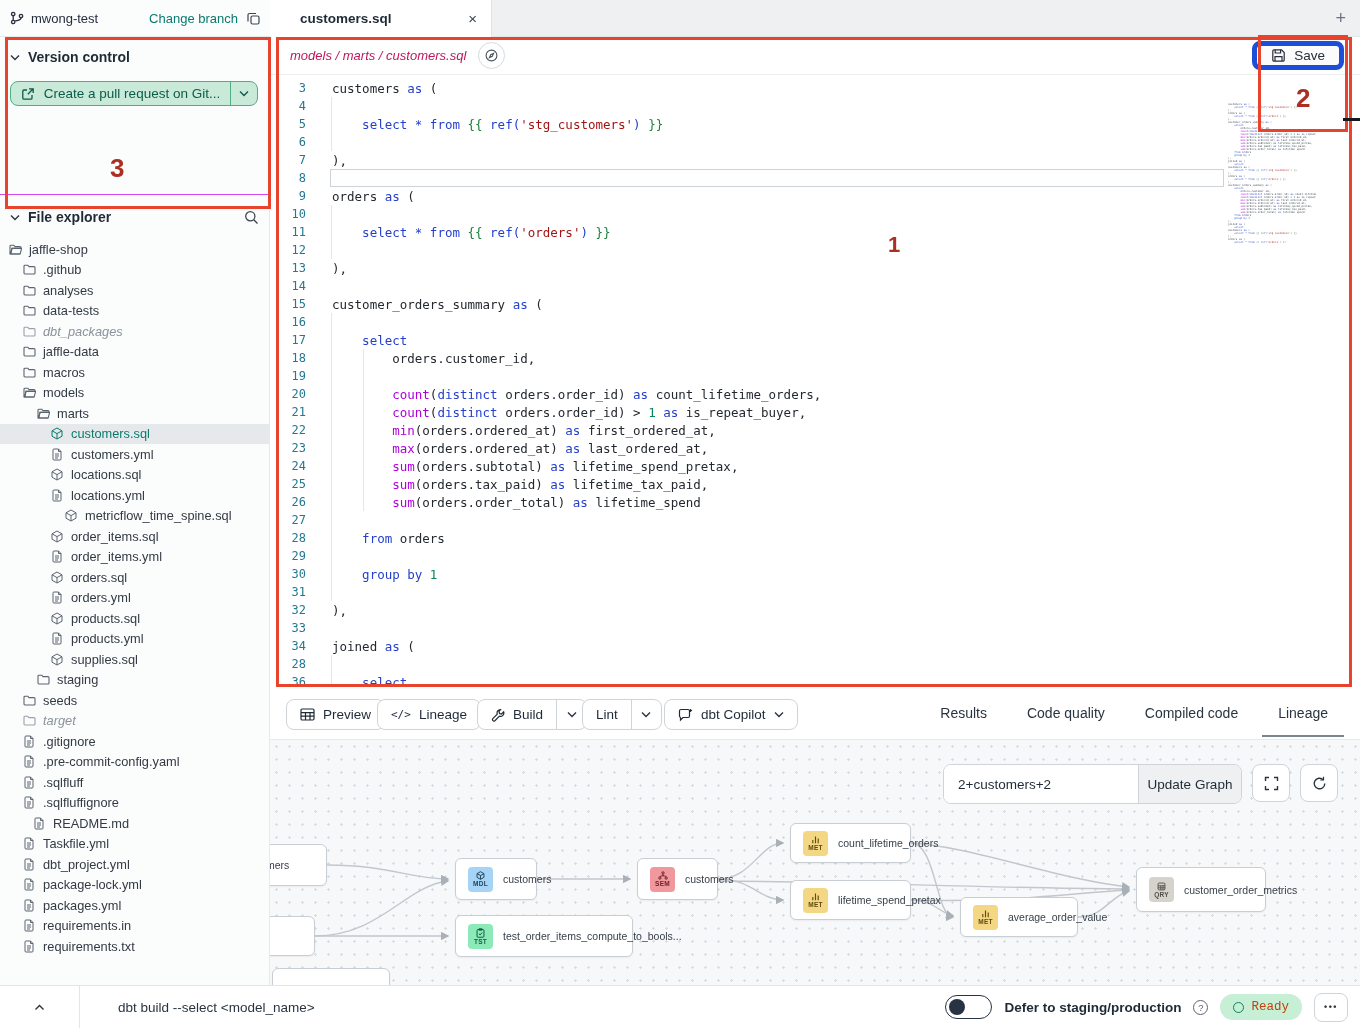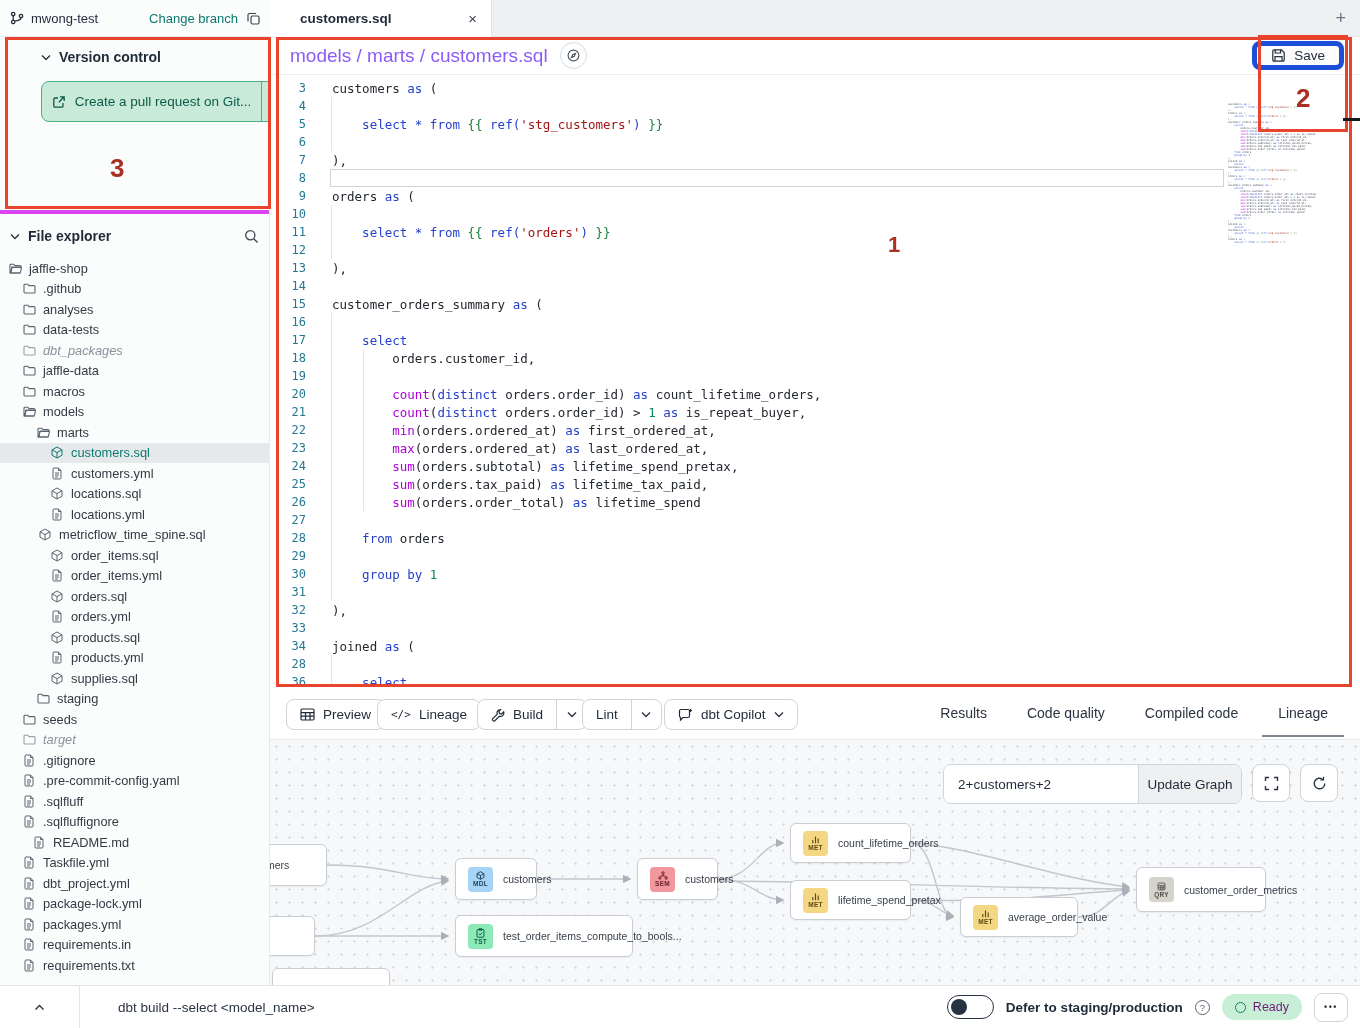--- a/index.html
+++ b/index.html
@@ -16,38 +16,38 @@
   #tab-active { width:222px; height:37px; background:#fff; border-right:1px solid #e0e3e6; display:flex; align-items:center; padding:0 14px 0 30px; }
   #tab-active .tab-label { font-size:13.5px; font-weight:700; color:#1f2a37; }
   #tab-close { margin-left:auto; font-size:15px; color:#3c4650; cursor:pointer; }
   #new-tab-btn { margin-left:auto; margin-right:14px; align-self:center; font-size:18px; color:#6b7480; cursor:pointer; }
 
   
   #sidebar { left:0; top:37px; width:270px; height:948px; background:#fbfcfc; border-right:1px solid #e7eaec; }
   .section-head { display:flex; align-items:center; padding:12px 10px 8px 10px; }
   .section-head .chev { margin-right:8px; display:flex; }
   .section-title { font-size:14px; font-weight:700; color:#1f2a37; }
-  #vc-section { border-bottom:4px solid #d946ef; padding-bottom:88px;padding-left:31px; }
-  #pr-button { margin:8px 10px 0 10px; width:248px; height:41px; border:1px solid #4fae86; border-radius:8px; background:#c9ead9; display:flex; align-items:stretch; overflow:hidden; cursor:pointer; }
+  #vc-section { border-bottom:1px solid #d946ef; padding-bottom:88px; }
+  #pr-button { margin:8px 10px 0 10px; width:248px; height:25px; border:1px solid #4fae86; border-radius:8px; background:#c9ead9; display:flex; align-items:stretch; overflow:hidden; cursor:pointer; }
   #pr-main { flex:1; display:flex; align-items:center; justify-content:center; gap:9px; color:#0d5a4a; font-size:13.5px; border-right:1px solid #4fae86; }
   #pr-caret { width:26px; display:flex; align-items:center; justify-content:center; color:#0d5a4a; }
   #fx-head { margin-top:2px; }
   #fx-search { margin-left:auto; display:flex; cursor:pointer; }
   #file-tree { padding:6px 0 0 0; }
   .tree-row { height:20.5px; display:flex; align-items:center; font-size:12.8px; color:#323a44; cursor:pointer; position:relative; }
   .tree-row .t-icon { display:flex; width:14px; justify-content:center; flex:0 0 14px; margin-right:7px; color:#5b6570; }
   .tree-row.sel { background:#e6e9eb; color:#0b7a6e; }
   .tree-row.sel .t-icon { color:#0b7a6e; }
   .tree-row.italic { font-style:italic; color:#8a929b; }
   .tree-row.italic .t-icon { color:#9aa1a9; }
 
   
   #editor { left:270px; top:37px; width:1090px; height:651px; background:#fff; }
   #breadcrumb-row { height:38px; border-bottom:1px solid #ebedef; display:flex; align-items:center; padding:0 16px 0 20px; }
-  #breadcrumb { font-size:19px; color:#8b5cf6; }
+  #breadcrumb { font-size:13px; color:#be185d;font-style:italic; }
   #docs-btn { width:27px; height:27px; border:1px solid #d6dade; border-radius:50%; display:flex; align-items:center; justify-content:center; margin-left:12px; cursor:pointer; color:#4a545e; background:#fff; }
   #save-btn { margin-left:auto; height:29px; border:5px solid #1d4ed8; border-radius:8px; background:#fbfbfc; display:flex; align-items:center; gap:8px; padding:0 14px; font-size:13.5px; color:#262f3d; cursor:pointer; }
   #code-area { position:relative; height:612px; overflow:hidden; font-family:"DejaVu Sans Mono", monospace; }
   .code-line { height:18px; display:flex; align-items:center; position:relative; }
   .ln { width:36px; text-align:right; font-size:12px; color:#237893; flex:0 0 36px; }
   .lc { margin-left:26px; font-size:12.5px; white-space:pre; color:#24292f; position:relative; z-index:1; }
   .tk-k{color:#2540cc} .tk-f{color:#af00db} .tk-s{color:#a31515} .tk-j{color:#188038} .tk-n{color:#098658}
   .guide { position:absolute; top:0; bottom:0; width:1px; background:#e4e6e9; z-index:0; }
   .cursor-line-box { position:absolute; left:60px; right:136px; top:0; bottom:0; border:1px solid #ced3d8; z-index:0; }
   #minimap { position:absolute; left:958px; top:28px; width:88px; height:140px; overflow:hidden; opacity:.9; }
@@ -85,21 +85,21 @@
   #statusbar { left:0; top:985px; width:1360px; height:43px; background:#fff; border-top:1px solid #e3e6e9; display:flex; align-items:center; }
   #cmd-expand { width:80px; display:flex; align-items:center; justify-content:center; color:#3c4650; border-right:1px solid #e3e6e9; height:100%; cursor:pointer; }
   #cmd-text { margin-left:38px; font-size:13.5px; color:#2a3440; }
   #status-right { margin-left:auto; display:flex; align-items:center; margin-right:12px; gap:12px; }
   #defer-toggle { width:47px; height:24px; border:1.5px solid #273242; border-radius:13px; background:#fff; position:relative; cursor:pointer; }
   #defer-toggle .knob { position:absolute; left:3px; top:2.5px; width:16px; height:16px; border-radius:50%; background:#273242; }
   #defer-label { font-size:13.5px; font-weight:700; color:#1f2a37; }
   #help-icon { width:15px; height:15px; border:1.2px solid #5b6570; border-radius:50%; font-size:9.5px; color:#5b6570; display:flex; align-items:center; justify-content:center; }
   #ready-badge { height:26px; background:#c7efd6; border-radius:14px; display:flex; align-items:center; gap:7px; padding:0 13px; }
   #ready-circle { width:11px; height:11px; border:1.6px solid #12805c; border-radius:50%; }
-  #ready-label { font-size:12.5px; color:#701a75; }
+  #ready-label { font-size:12.5px; color:#c2410c;font-family:Liberation Mono, monospace; }
   #more-btn { width:34px; height:29px; border:1px solid #cfd4d9; border-radius:8px; background:#fff; display:flex; align-items:center; justify-content:center; font-size:9px; letter-spacing:1.5px; font-weight:700; color:#2a3440; cursor:pointer; }
 
   
   .anno { position:absolute; border:3px solid #e8432c; pointer-events:none; z-index:50; }
   .anno-label { position:absolute; color:#ab2f23; font-weight:700; z-index:51; pointer-events:none; }
   #black-dash { position:absolute; left:1343px; top:118px; width:17px; height:3px; background:#15181c; z-index:52; }
 
   
   svg.ic { display:block; }
 </style>
@@ -281,21 +281,21 @@
         </div>
         <div class="tree-row" style="padding-left: 50px;">
           <span class="t-icon">
             <svg class="ic" width="10" height="13" viewBox="0 0 10 13" fill="none" stroke="currentColor" stroke-width="1">
               <path d="M1 2 A1 1 0 0 1 2 1 H6.5 L9 3.5 V11 A1 1 0 0 1 8 12 H2 A1 1 0 0 1 1 11 Z"></path>
               <path d="M6.5 1 V3.5 H9 M3 6 H7 M3 8 H7 M3 10 H6"></path>
             </svg>
           </span>
           <span>locations.yml</span>
         </div>
-        <div class="tree-row" style="padding-left: 38px;">
+        <div class="tree-row" style="padding-left: 64px;">
           <span class="t-icon">
             <svg class="ic" width="12" height="13" viewBox="0 0 12 13" fill="none" stroke="currentColor" stroke-width="1">
               <path d="M6 1 L11 3.8 V9.2 L6 12 L1 9.2 V3.8 Z"></path>
               <path d="M1 3.8 L6 6.6 L11 3.8 M6 6.6 V12"></path>
             </svg>
           </span>
           <span>metricflow_time_spine.sql</span>
         </div>
         <div class="tree-row" style="padding-left: 50px;">
           <span class="t-icon">

